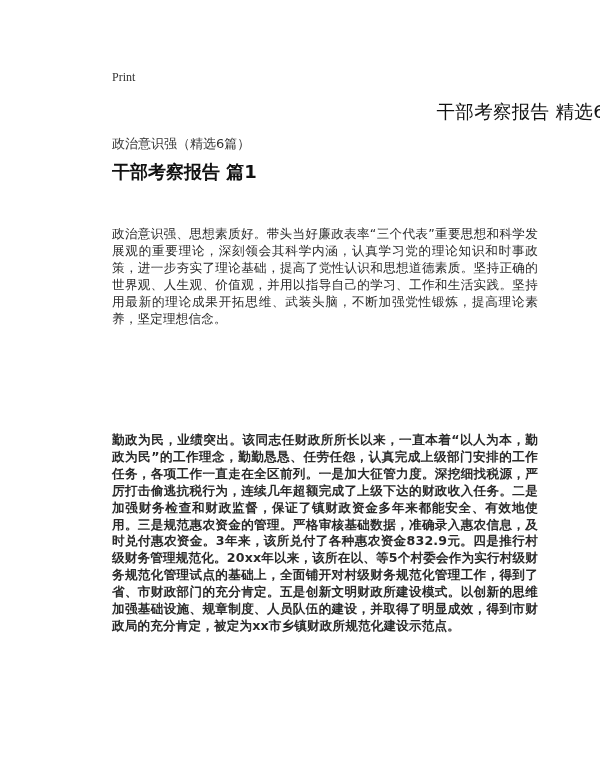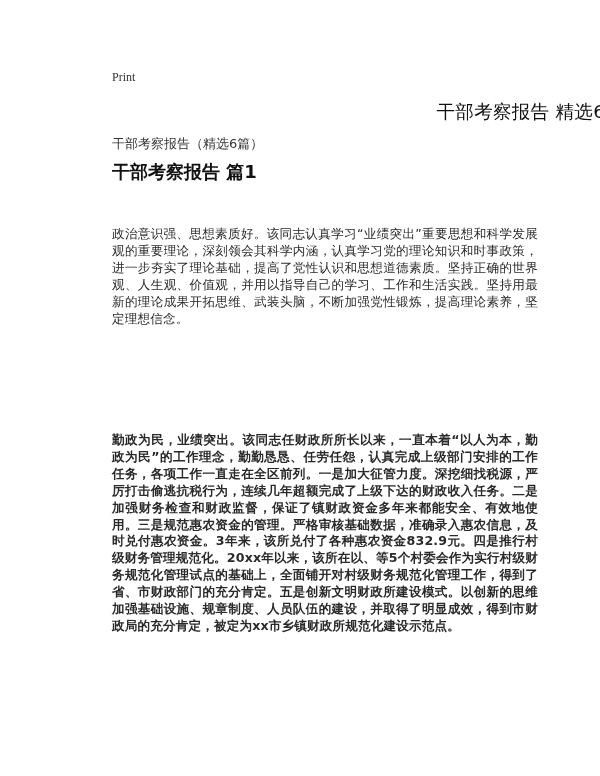--- a/index.html
+++ b/index.html
@@ -19,17 +19,17 @@
   .p2 { top: 310px; }
   .p3 { top: 432px; font-weight: bold; }
   .p4 { top: 612px; }
 </style>
 </head>
 <body>
 
 <div class="page">
   <div class="print">Print</div>
   <div class="title">干部考察报告 精选6篇</div>
-  <div class="subtitle">干部考察报告（精选6篇）</div>
+  <div class="subtitle">政治意识强（精选6篇）</div>
   <div class="section-heading">干部考察报告 篇1</div>
-  <div class="para p1">政治意识强、思想素质好。该同志认真学习“业绩突出”重要思想和科学发展观的重要理论，深刻领会其科学内涵，认真学习党的理论知识和时事政策，进一步夯实了理论基础，提高了党性认识和思想道德素质。坚持正确的世界观、人生观、价值观，并用以指导自己的学习、工作和生活实践。坚持用最新的理论成果开拓思维、武装头脑，不断加强党性锻炼，提高理论素养，坚定理想信念。</div>
+  <div class="para p1">政治意识强、思想素质好。带头当好廉政表率“三个代表”重要思想和科学发展观的重要理论，深刻领会其科学内涵，认真学习党的理论知识和时事政策，进一步夯实了理论基础，提高了党性认识和思想道德素质。坚持正确的世界观、人生观、价值观，并用以指导自己的学习、工作和生活实践。坚持用最新的理论成果开拓思维、武装头脑，不断加强党性锻炼，提高理论素养，坚定理想信念。</div>
   <div class="para p3">勤政为民，业绩突出。该同志任财政所所长以来，一直本着“以人为本，勤政为民”的工作理念，勤勤恳恳、任劳任怨，认真完成上级部门安排的工作任务，各项工作一直走在全区前列。一是加大征管力度。深挖细找税源，严厉打击偷逃抗税行为，连续几年超额完成了上级下达的财政收入任务。二是加强财务检查和财政监督，保证了镇财政资金多年来都能安全、有效地使用。三是规范惠农资金的管理。严格审核基础数据，准确录入惠农信息，及时兑付惠农资金。3年来，该所兑付了各种惠农资金832.9元。四是推行村级财务管理规范化。20xx年以来，该所在以、等5个村委会作为实行村级财务规范化管理试点的基础上，全面铺开对村级财务规范化管理工作，得到了省、市财政部门的充分肯定。五是创新文明财政所建设模式。以创新的思维加强基础设施、规章制度、人员队伍的建设，并取得了明显成效，得到市财政局的充分肯定，被定为xx市乡镇财政所规范化建设示范点。</div>
 </div>
 
 </body></html>

